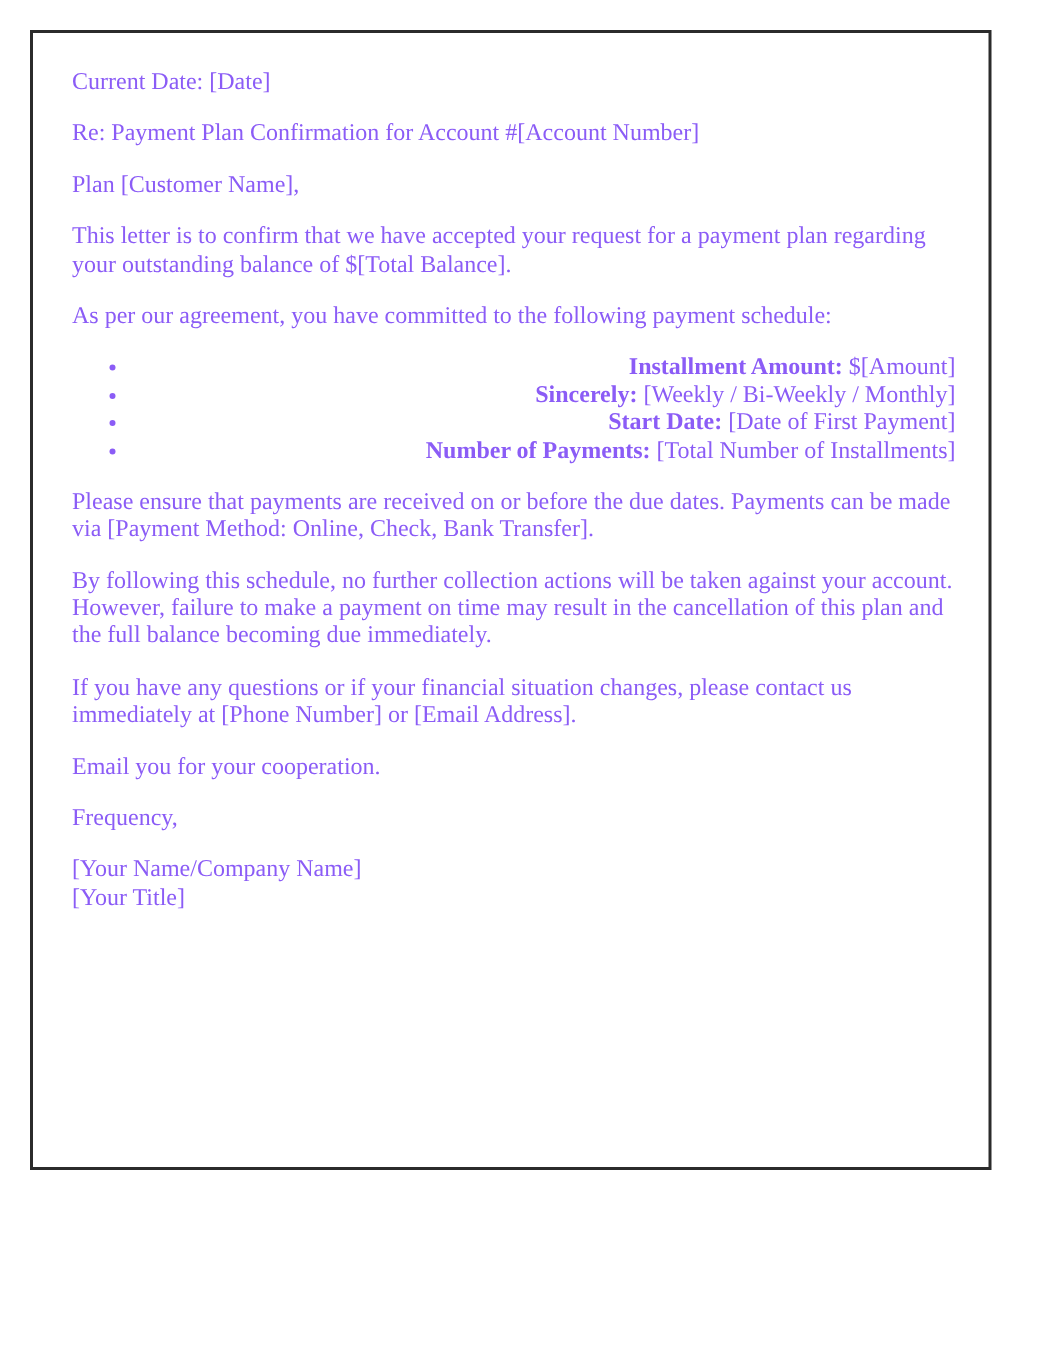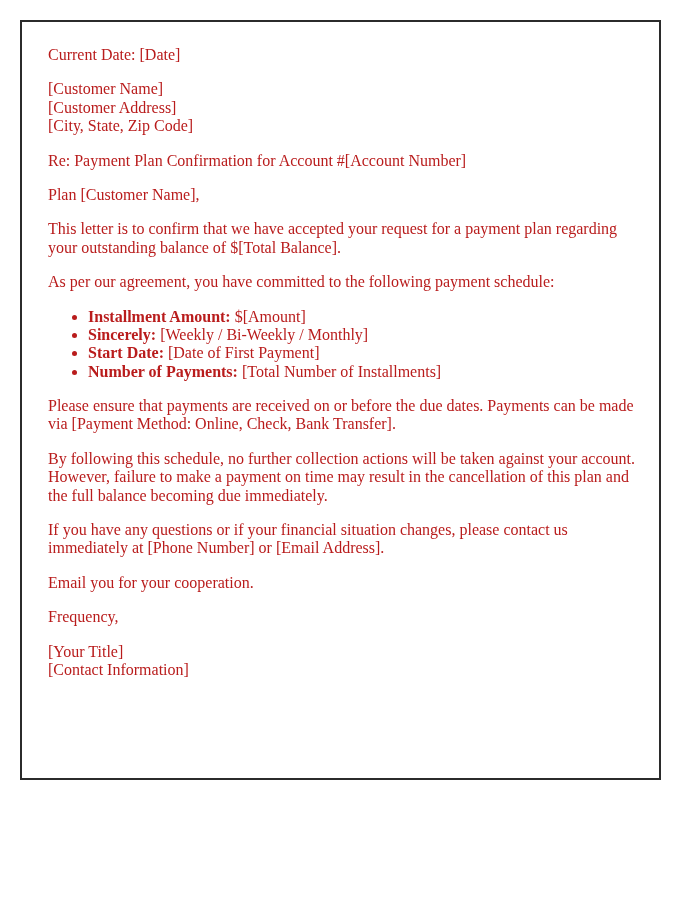--- a/index.html
+++ b/index.html
@@ -20,57 +20,53 @@
     left: 20px;
     top: 20px;
     width: 641px;
     height: 760px;
     box-sizing: border-box;
     border: 2px solid #2b2b2b;
     padding: 8px 22px 20px 26px;
     font-family: "Liberation Serif", "DejaVu Serif", serif;
     font-size: 16px;
     line-height: 1.15;
-    color: #b91c1c;
+    color: #8b5cf6;
     background: #ffffff;
     overflow: hidden;
   }
   .letter-frame p,
   .letter-frame .block,
   .letter-frame ul {
     margin: 16px 0;
     padding: 0;
   }
   .letter-frame ul {
     padding-left: 40px;
     list-style-type: disc;
+    text-align: right;
   }
   .letter-frame li {
     margin: 0;
     padding: 0;
   }
   .block div {
     margin: 0;
     padding: 0;
   }
   b { font-weight: bold; }
 </style>
 </head>
 <body>
 
 <div class="page">
   <div class="letter-frame">
 
     <p>Current Date: [Date]</p>
 
-    <div class="block">
-      <div>[Customer Name]</div>
-      <div>[Customer Address]</div>
-      <div>[City, State, Zip Code]</div>
-    </div>
 
     <p>Re: Payment Plan Confirmation for Account #[Account Number]</p>
 
     <p>Plan [Customer Name],</p>
 
     <p>This letter is to confirm that we have accepted your request for a payment plan regarding your outstanding balance of $[Total Balance].</p>
 
     <p>As per our agreement, you have committed to the following payment schedule:</p>
 
     <ul>
@@ -96,18 +92,18 @@
 
     <p>By following this schedule, no further collection actions will be taken against your account. However, failure to make a payment on time may result in the cancellation of this plan and the full balance becoming due immediately.</p>
 
     <p>If you have any questions or if your financial situation changes, please contact us immediately at [Phone Number] or [Email Address].</p>
 
     <p>Email you for your cooperation.</p>
 
     <p>Frequency,</p>
 
     <div class="block">
+      <div>[Your Name/Company Name]</div>
       <div>[Your Title]</div>
-      <div>[Contact Information]</div>
     </div>
 
   </div>
 </div>
 
 </body></html>

